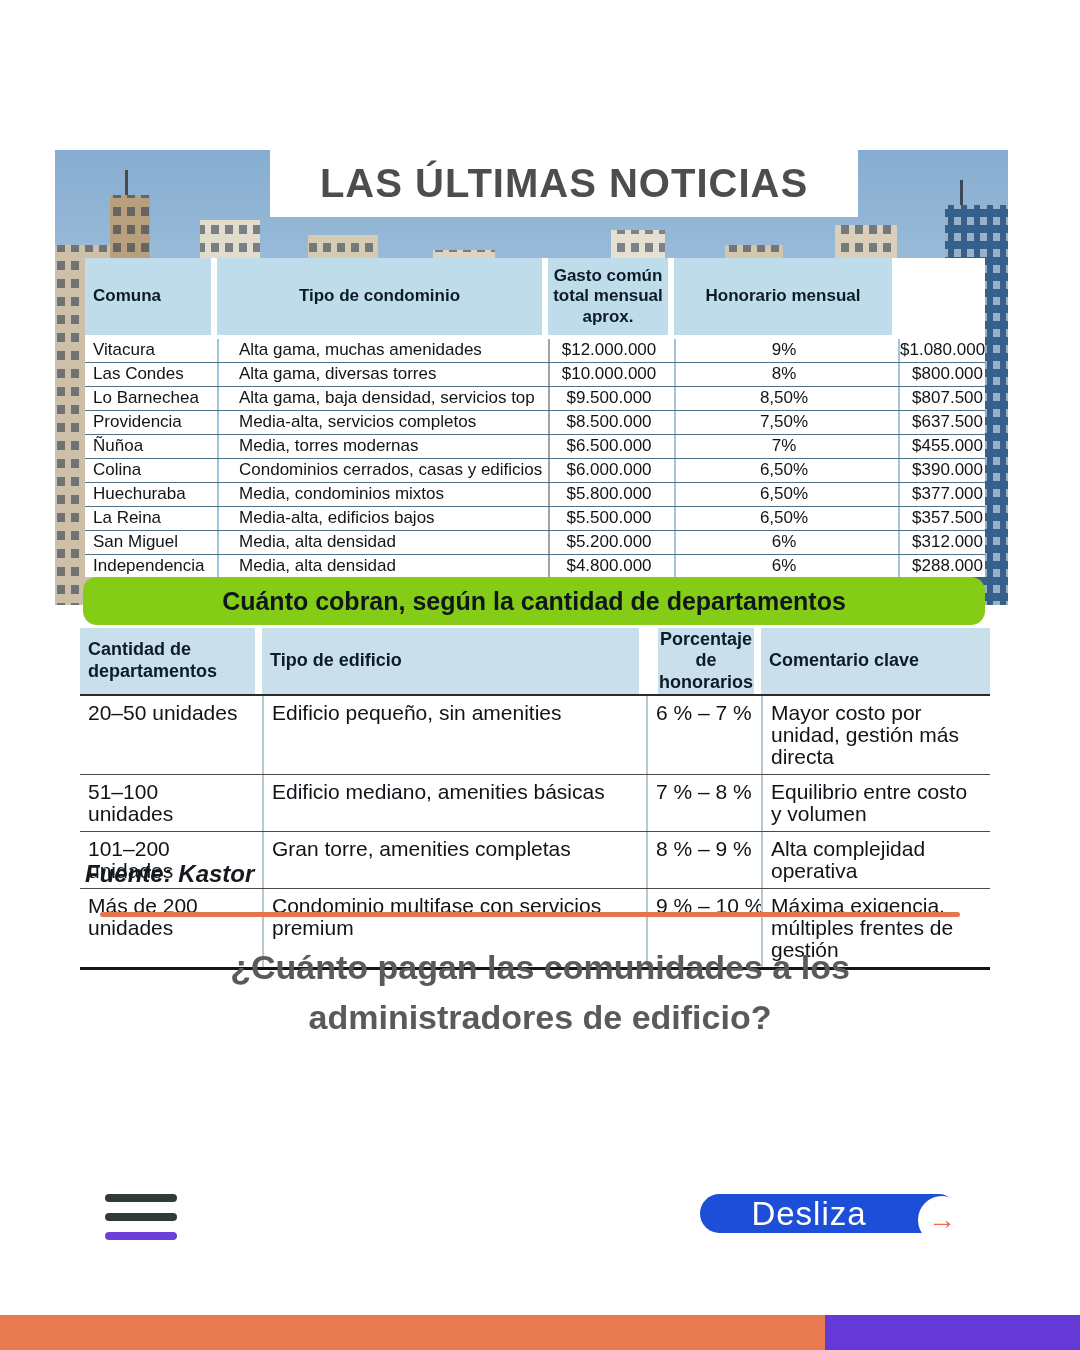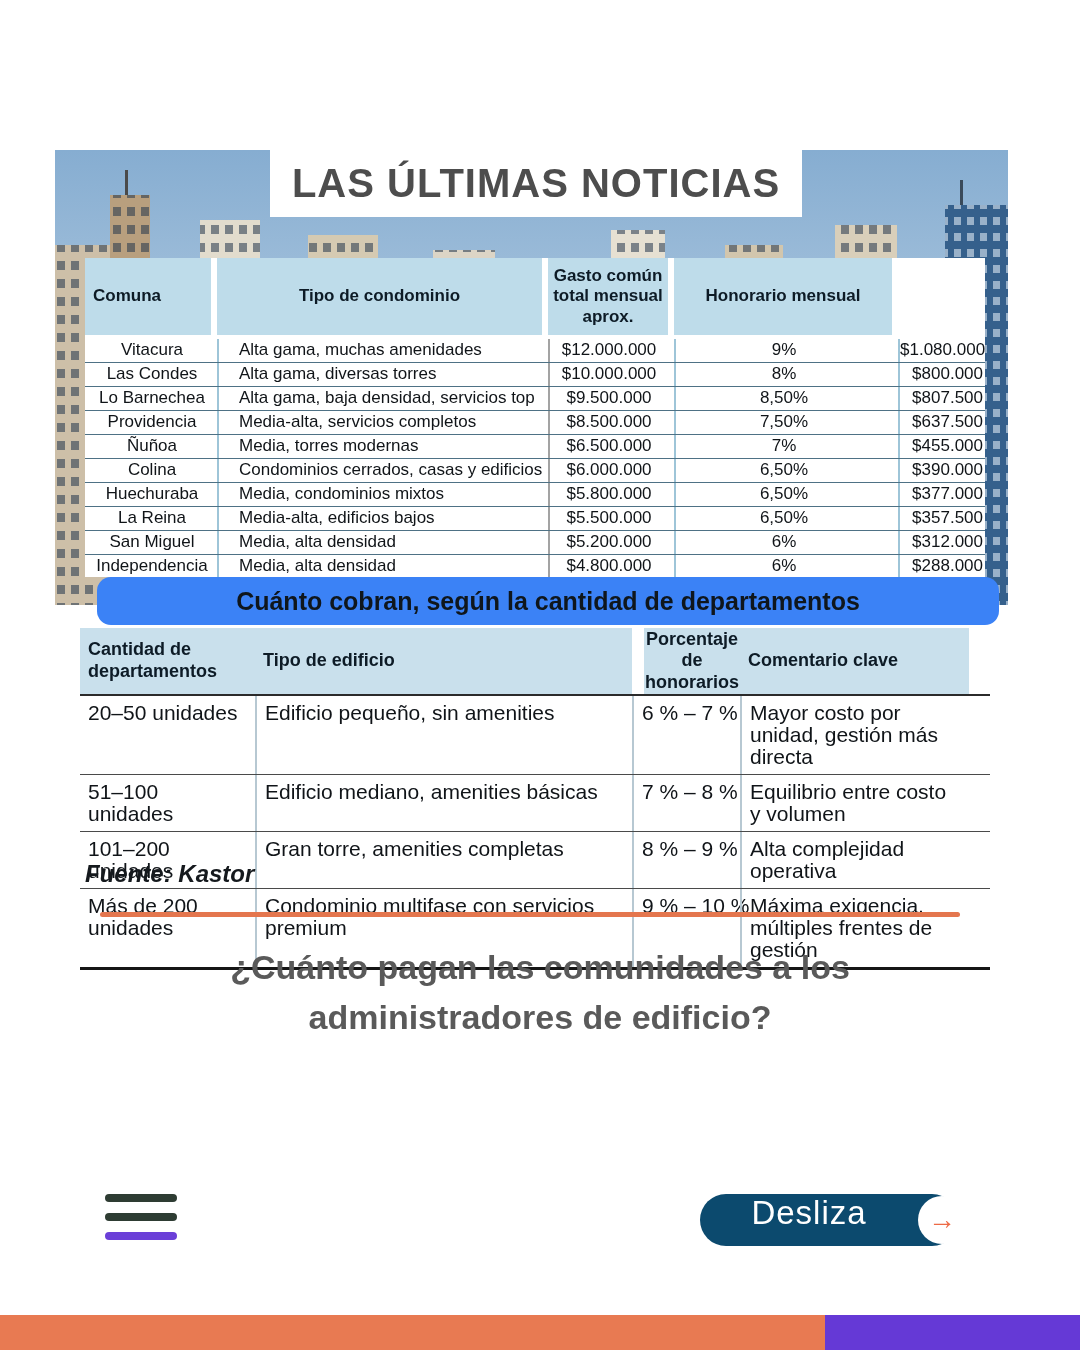--- a/index.html
+++ b/index.html
@@ -11,54 +11,54 @@
   }
   
   .logo{
     position:absolute;top:42px;left:0;width:1080px;text-align:center;
     font-size:68px;font-weight:700;letter-spacing:-1px;color:#ED7150;
   }
   
   .photo{position:absolute;left:55px;top:150px;width:953px;height:455px;overflow:hidden;}
   
   .title-block{
-    position:absolute;left:270px;top:150px;width:532px;height:67px;background:#ffffff;
+    position:absolute;left:270px;top:150px;width:588px;height:67px;background:#ffffff;
     display:flex;align-items:center;justify-content:center;
   }
   .title-block span{font-size:40px;font-weight:700;letter-spacing:1px;color:#4d4d4d;}
   
   .table1{
     position:absolute;left:85px;top:258px;width:900px;height:319px;background:#ffffff;
   }
   .t1-grid{display:grid;grid-template-columns:126px 325px 120px 218px 87px;column-gap:6px;}
   .t1-head .hcell{
     background:#BEDCEA;height:77px;display:flex;align-items:center;justify-content:center;
     text-align:center;font-size:17px;font-weight:700;line-height:1.18;color:#0d1b26;padding:0 2px;box-sizing:border-box;
   }
   .t1-head .hcell.first{justify-content:flex-start;text-align:left;padding-left:8px;}
   .t1-body{margin-top:4px;}
   .t1-row{border-bottom:1.5px solid #4e7185;}
   .t1-row:last-child{border-bottom:none;}
   .t1-row .cell{
     height:23px;line-height:22px;font-size:17px;color:#101418;white-space:nowrap;overflow:hidden;box-sizing:border-box;
   }
-  .t1-row .cell.c1{padding-left:8px;text-align:center;}
+  .t1-row .cell.c1{padding-left:8px;}
   .t1-row .cell.c2{padding-left:20px;border-left:2px solid #9EC5D8;}
   .t1-row .cell.c3{text-align:center;border-left:2px solid #a3a3a3;}
   .t1-row .cell.c4{text-align:center;border-left:2px solid #9EC5D8;}
   .t1-row .cell.c5{text-align:right;border-left:2px solid #9EC5D8;padding-right:2px;}
   
   .banner{
-    position:absolute;left:83px;top:577px;width:902px;height:48px;background:#3b82f6;border-radius:14px;
-    display:flex;align-items:center;justify-content:center;margin-left:14px;
+    position:absolute;left:83px;top:577px;width:902px;height:48px;background:#84cc16;border-radius:14px;
+    display:flex;align-items:center;justify-content:center;
   }
   .banner span{font-size:25px;font-weight:700;color:#0f161c;}
   
   .table2{position:absolute;left:80px;top:628px;width:910px;background:#ffffff;}
-  .t2-grid{display:grid;grid-template-columns:175px 377px 108px 229px;}
+  .t2-grid{display:grid;grid-template-columns:175px 377px 108px 229px;column-gap:7px;}
   .t2-head .hcell{
     background:#C9E0EC;height:66px;display:flex;align-items:center;font-size:18px;font-weight:700;
     color:#0d1b26;line-height:1.2;padding:0 8px;box-sizing:border-box;
   }
   .t2-head .hcell.center{justify-content:center;text-align:center;margin-left:12px;}
   .t2-body{border-top:2px solid #2b2b2b;border-bottom:3.5px solid #151515;}
   .t2-row{border-bottom:1.5px solid #4a4a4a;}
   .t2-row:last-child{border-bottom:none;}
   .t2-row .cell{
     font-size:21px;color:#101418;line-height:22px;padding:6px 8px;box-sizing:border-box;
@@ -77,22 +77,22 @@
     position:absolute;left:0;top:942px;width:1080px;text-align:center;
     font-size:34px;font-weight:700;color:#5a5a5a;line-height:1.48;
   }
   
   .hamburger{position:absolute;left:105px;top:1194px;width:74px;cursor:pointer;}
   .hamburger .bar{width:72px;height:8px;border-radius:4px;margin-bottom:11px;}
   .hamburger .bar.dark{background:#2E3C33;}
   .hamburger .bar.purple{background:#6B3FD8;}
   
   .cta{
-    position:absolute;left:700px;top:1194px;width:258px;height:52px;background:#0c4a6e;border-radius:26px;
-    display:flex;cursor:pointer;
+    position:absolute;left:700px;top:1194px;width:258px;height:39px;background:#1d4ed8;border-radius:26px;
+    display:flex;align-items:center;cursor:pointer;
   }
   .cta .label{
     flex:1;text-align:center;padding-right:40px;color:#ffffff;font-size:33px;letter-spacing:1px;font-weight:400;
   }
   .cta .circle{
     position:absolute;right:-8px;top:2px;width:48px;height:48px;border-radius:50%;background:#ffffff;
     display:flex;align-items:center;justify-content:center;
   }
   .cta .circle span{color:#ED6A45;font-size:28px;font-weight:700;line-height:1;}
   

